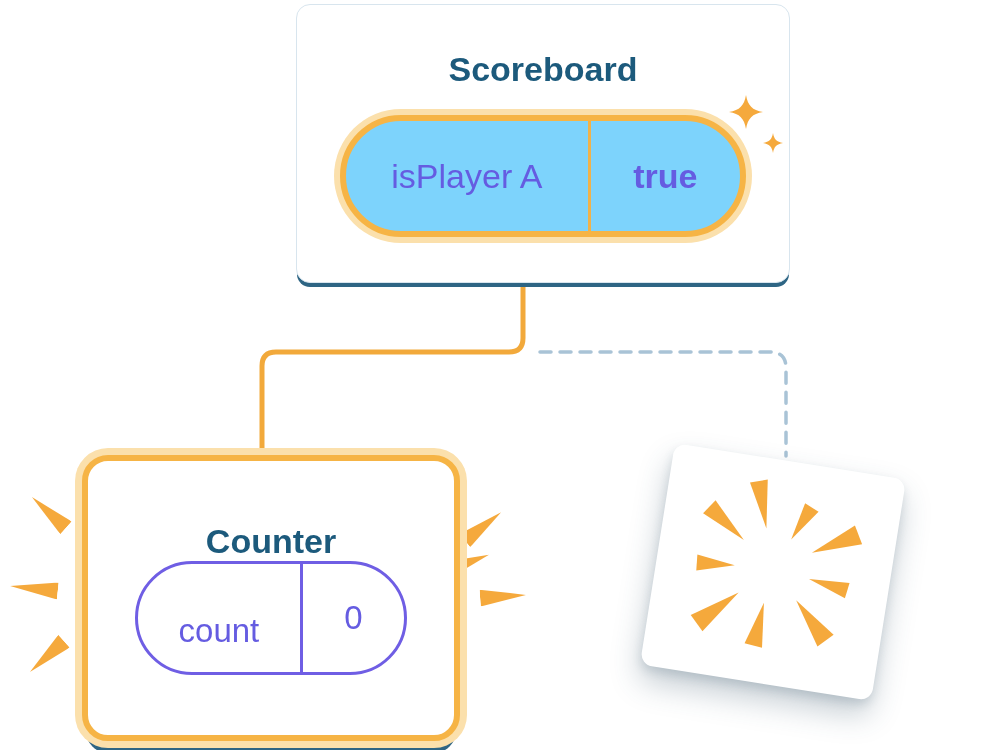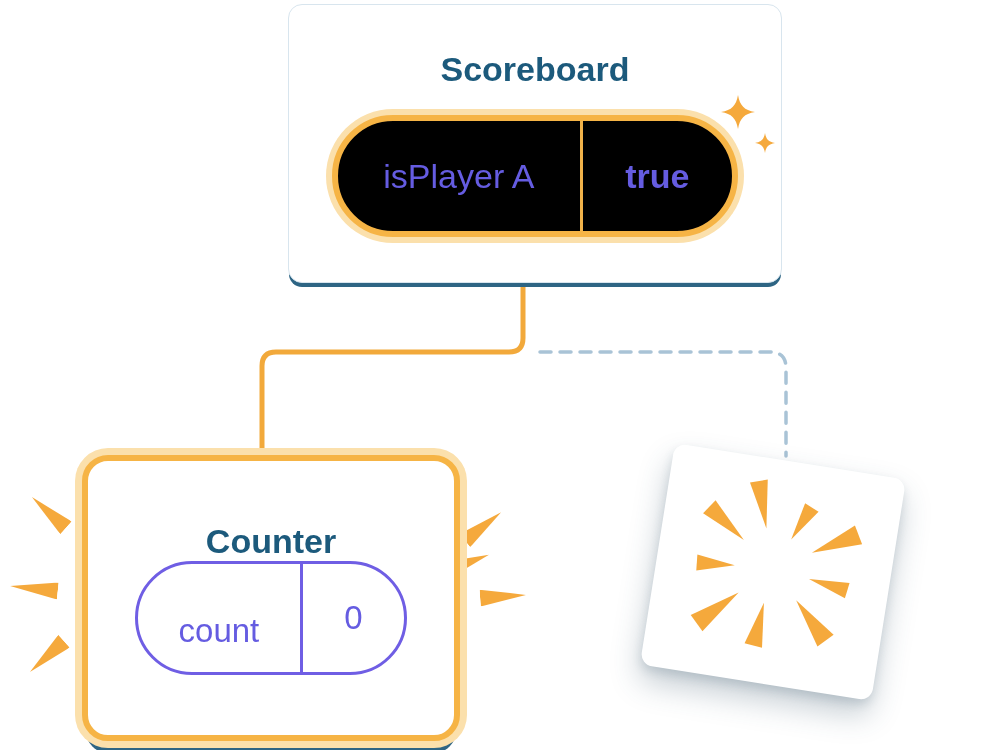--- a/index.html
+++ b/index.html
@@ -13,28 +13,28 @@
 
   
   .card {
     position:absolute; background:#fff;
     display:flex; flex-direction:column; align-items:center; justify-content:center;
   }
   .card-title { font-weight:700; color:#1C5A7C; }
 
   
   .scoreboard {
-    left:288px; top:4px; width:492px; height:277px;
+    left:296px; top:4px; width:492px; height:277px;
     border:1.5px solid #D8E5EE; border-radius:14px;
     box-shadow:0 5px 0 -1px #2E6584;
     gap:26px; z-index:2;
   }
   .scoreboard .card-title { font-size:34px; }
   .prop-pill {
-    width:394px; height:110px; background:#000000;
+    width:394px; height:110px; background:#7dd3fc;
     border:6px solid #F6B445; border-radius:70px;
     box-shadow:0 0 0 6px #FBE0AC;
     display:flex; align-items:stretch; overflow:hidden;
   }
   .prop-pill .pill-name {
     flex:1.62; display:flex; align-items:center; justify-content:center;
     color:#655CE1; font-size:34px;
   }
   .prop-pill .pill-value {
     flex:1; display:flex; align-items:center; justify-content:center;

